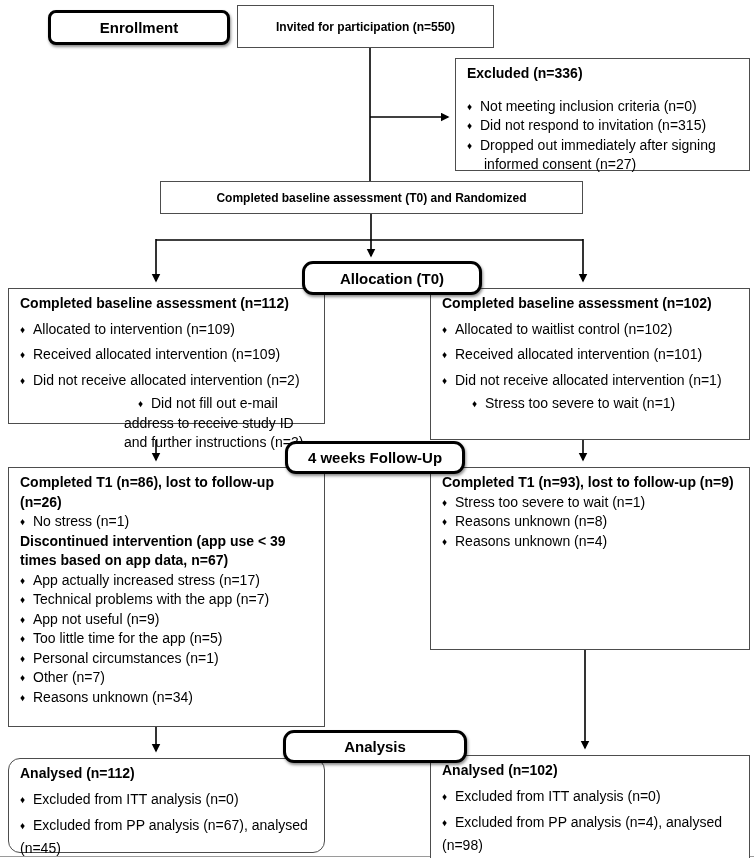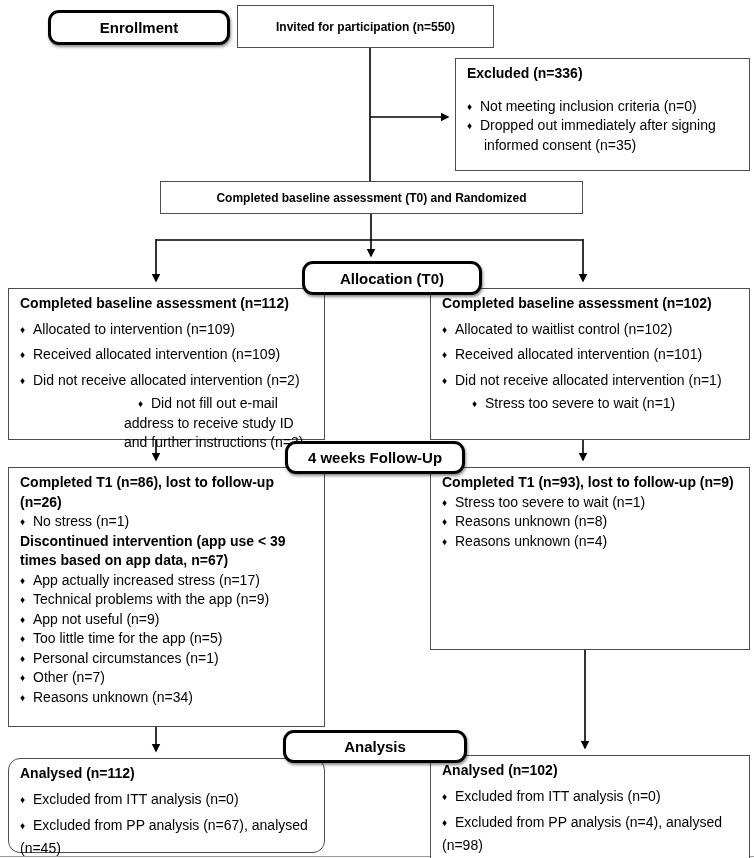--- a/index.html
+++ b/index.html
@@ -78,69 +78,70 @@
     <line x1="371" y1="214" x2="371" y2="256" stroke="#000" stroke-width="1.6" marker-end="url(#ah)"></line>
     <line x1="156" y1="240" x2="583" y2="240" stroke="#000" stroke-width="1.6"></line>
     <line x1="156" y1="239" x2="156" y2="281" stroke="#000" stroke-width="1.6" marker-end="url(#ah)"></line>
     <line x1="583" y1="239" x2="583" y2="281" stroke="#000" stroke-width="1.6" marker-end="url(#ah)"></line>
     <line x1="156" y1="440" x2="156" y2="460" stroke="#000" stroke-width="1.6" marker-end="url(#ah)"></line>
     <line x1="583" y1="440" x2="583" y2="460" stroke="#000" stroke-width="1.6" marker-end="url(#ah)"></line>
     <line x1="156" y1="727" x2="156" y2="751" stroke="#000" stroke-width="1.6" marker-end="url(#ah)"></line>
     <line x1="585" y1="650" x2="585" y2="748" stroke="#000" stroke-width="1.6" marker-end="url(#ah)"></line>
   </svg>
 
-  <div class="stage" style="left:48px; top:10px; width:182px; height:35px;">
+  <div class="stage" style="left:48px; top:10px; width:182px; height:35px;border-radius:8px;">
     <span>Enrollment</span>
   </div>
   <div class="stage" style="left:302px; top:261px; width:180px; height:34px;">
     <span>Allocation (T0)</span>
   </div>
   <div class="stage" style="left:285px; top:441px; width:180px; height:33px;">
     <span>4 weeks Follow-Up</span>
   </div>
   <div class="stage" style="left:283px; top:730px; width:184px; height:33px;">
     <span>Analysis</span>
   </div>
 
   <div class="centerbox" style="left:237px; top:5px; width:257px; height:43px;">
     <span>Invited for participation (n=550)</span>
   </div>
 
   <div class="cbox excluded" style="left:455px; top:58px; width:295px; height:113px;">
     <div class="btitle">Excluded  (n=336)</div>
     <div class="li"><span class="blt">♦</span><span>Not meeting inclusion criteria (n=0)</span></div>
-    <div class="li"><span class="blt">♦</span><span>Dropped out immediately after signing informed consent (n=35)</span></div>
+    <div class="li"><span class="blt">♦</span><span>Did not respond to invitation (n=315)</span></div>
+    <div class="li"><span class="blt">♦</span><span>Dropped out immediately after signing informed consent (n=27)</span></div>
   </div>
 
   <div class="centerbox" style="left:160px; top:181px; width:423px; height:33px;">
     <span>Completed baseline assessment (T0) and Randomized</span>
   </div>
 
-  <div class="cbox alloc" style="left:8px; top:288px; width:317px; height:152px;">
+  <div class="cbox alloc" style="left:8px; top:288px; width:317px; height:136px;">
     <div class="btitle">Completed baseline assessment (n=112)</div>
     <div class="li"><span class="blt">♦</span><span>Allocated to intervention (n=109)</span></div>
     <div class="li"><span class="blt">♦</span><span>Received allocated intervention (n=109)</span></div>
     <div class="li"><span class="blt">♦</span><span>Did not receive allocated intervention (n=2)</span></div>
     <div class="li sub-a"><span class="blt">♦</span><span>Did not fill out e-mail address to receive study ID and further instructions (n=3)</span></div>
   </div>
 
   <div class="cbox alloc" style="left:430px; top:288px; width:320px; height:152px;">
     <div class="btitle">Completed baseline assessment (n=102)</div>
     <div class="li"><span class="blt">♦</span><span>Allocated to waitlist control (n=102)</span></div>
     <div class="li"><span class="blt">♦</span><span>Received allocated intervention (n=101)</span></div>
     <div class="li"><span class="blt">♦</span><span>Did not receive allocated intervention (n=1)</span></div>
     <div class="li sub-b"><span class="blt">♦</span><span>Stress too severe to wait (n=1)</span></div>
   </div>
 
   <div class="cbox fu" style="left:8px; top:467px; width:317px; height:260px;">
     <div class="btitle">Completed T1 (n=86), lost to follow-up (n=26)</div>
     <div class="li"><span class="blt">♦</span><span>No stress (n=1)</span></div>
     <div class="btitle btitle-mid">Discontinued intervention (app use &lt; 39 times based on app data, n=67)</div>
     <div class="li"><span class="blt">♦</span><span>App actually increased stress (n=17)</span></div>
-    <div class="li"><span class="blt">♦</span><span>Technical problems with the app (n=9)</span></div>
+    <div class="li"><span class="blt">♦</span><span>Technical problems with the app (n=7)</span></div>
     <div class="li"><span class="blt">♦</span><span>App not useful (n=9)</span></div>
     <div class="li"><span class="blt">♦</span><span>Too little time for the app (n=5)</span></div>
     <div class="li"><span class="blt">♦</span><span>Personal circumstances (n=1)</span></div>
     <div class="li"><span class="blt">♦</span><span>Other (n=7)</span></div>
     <div class="li"><span class="blt">♦</span><span>Reasons unknown (n=34)</span></div>
   </div>
 
   <div class="cbox fu" style="left:430px; top:467px; width:320px; height:183px;">
     <div class="btitle">Completed T1 (n=93), lost to follow-up (n=9)</div>
     <div class="li"><span class="blt">♦</span><span>Stress too severe to wait (n=1)</span></div>

